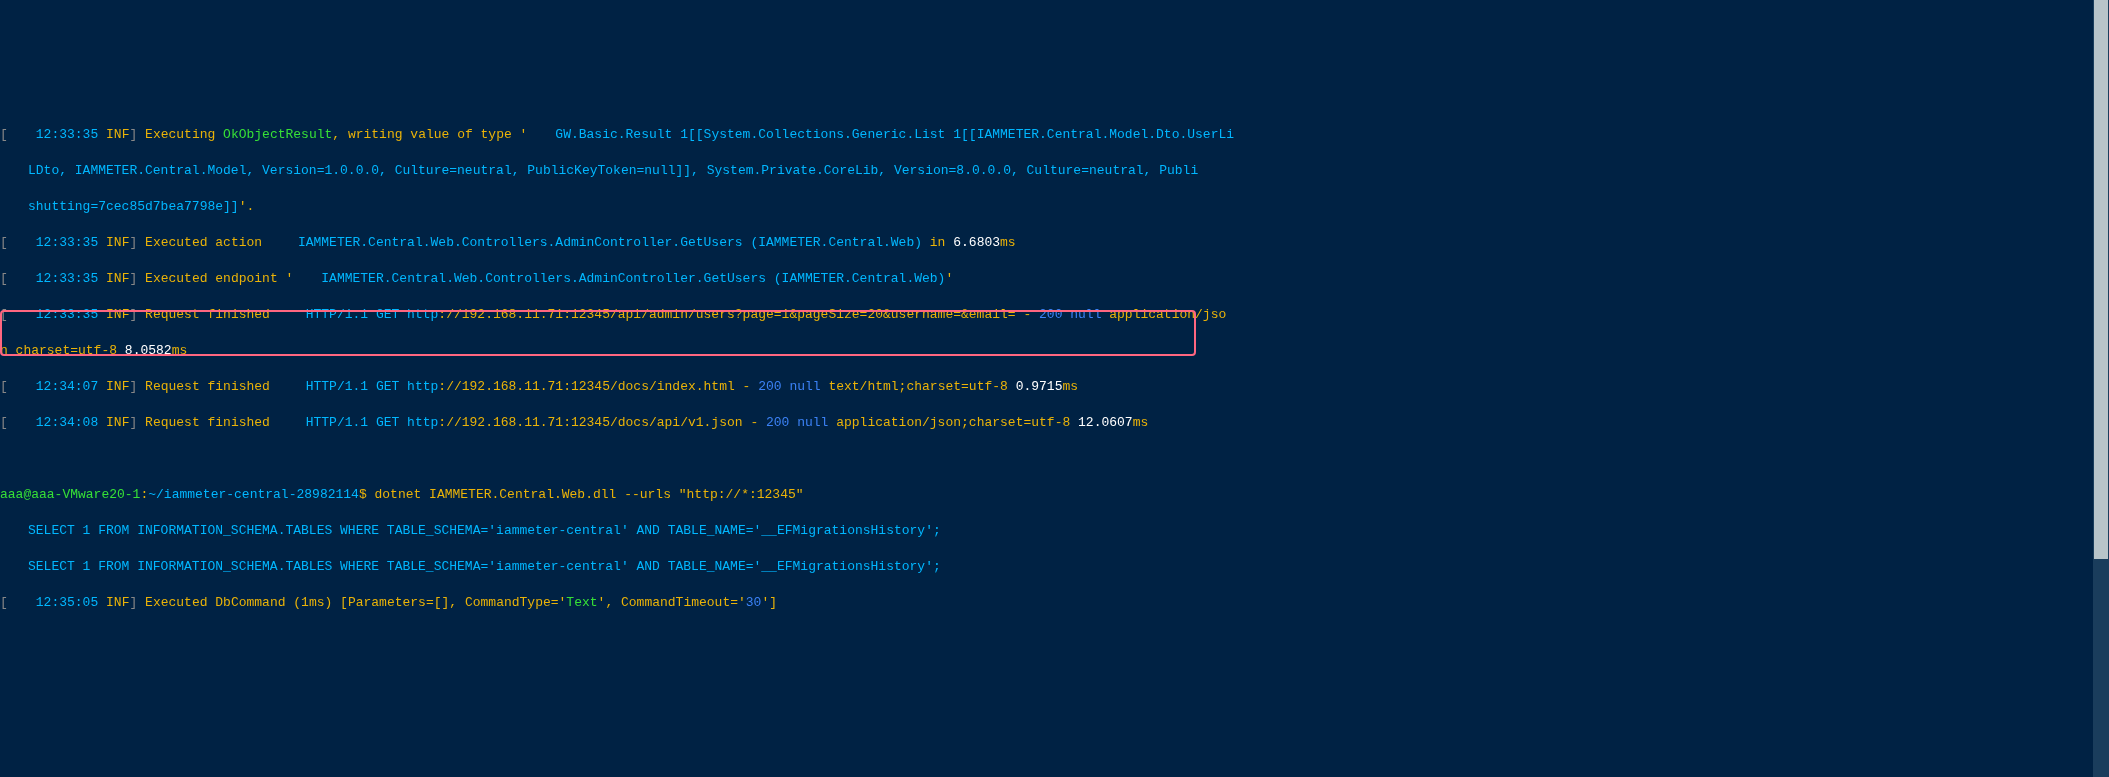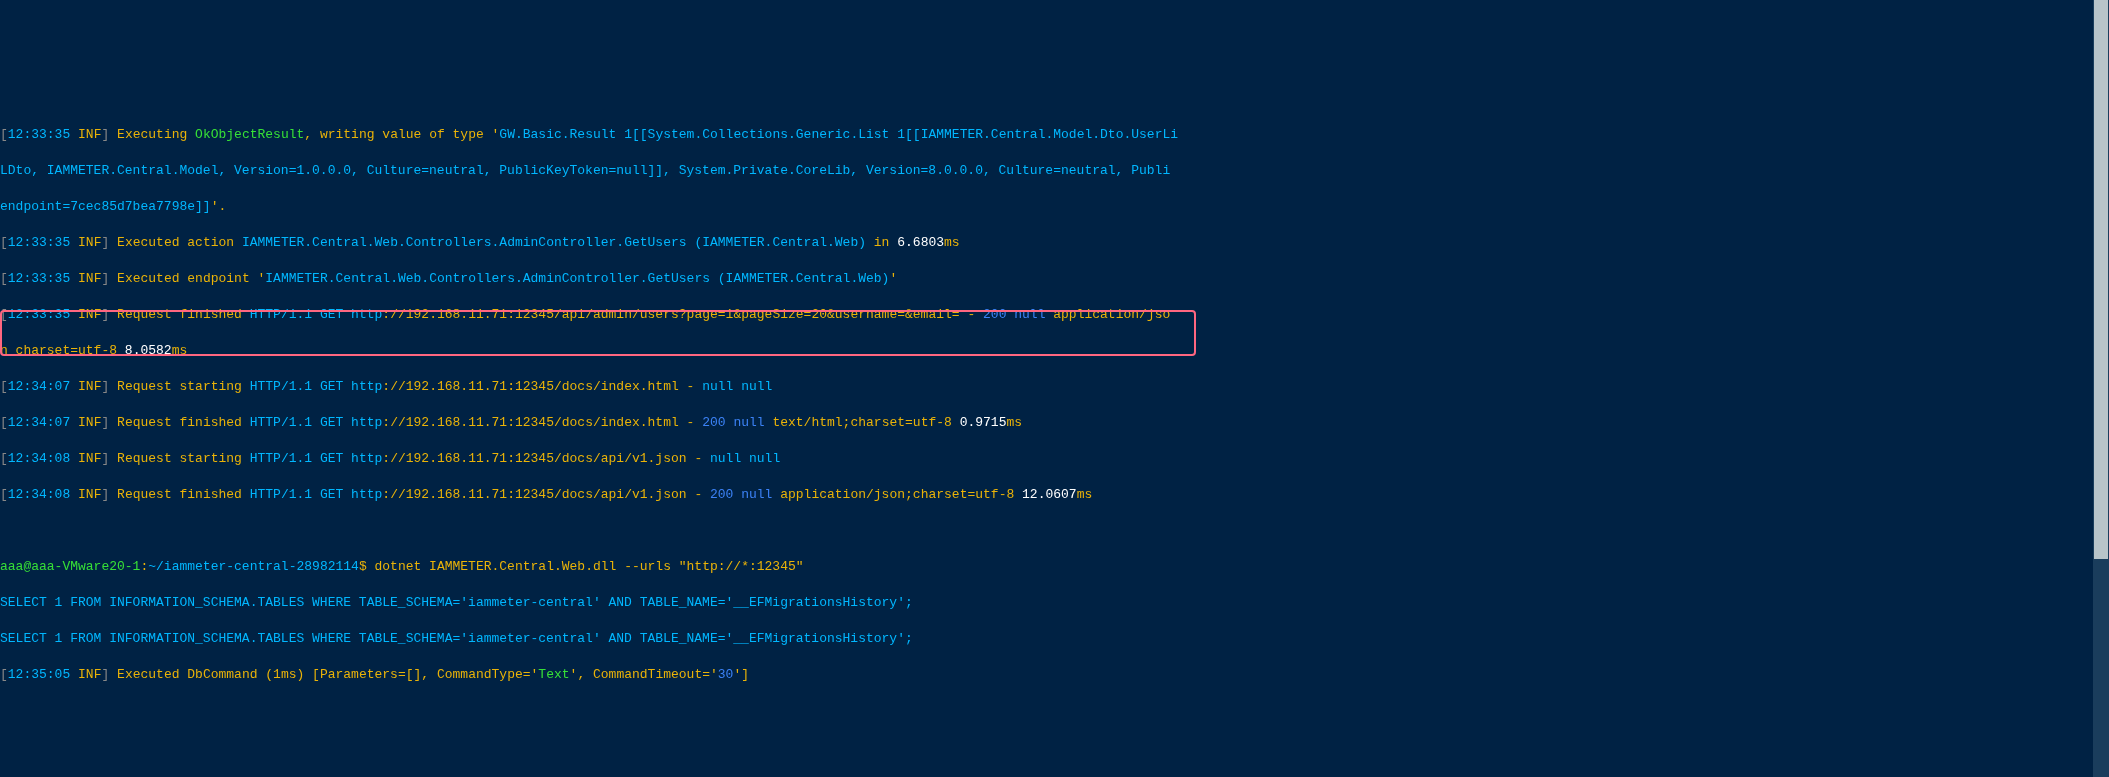--- a/index.html
+++ b/index.html
@@ -13,21 +13,21 @@
     white-space: pre;
     overflow-x: hidden;
   }
   .terminal {
     padding: 0;
     background: #002244;
     position: relative;
   }
   .line { white-space: pre; }
   .white { color: #eab308; }
-  .cyan  { color: #00b7ff; }
+  .cyan  { color: #00b7ff; margin-left: 28px; }
   .green { color: #36e036; }
   .orange{ color: #3b82f6; }
   .num   { color: #ffffff; }
   .gray  { color: #888888; }
   .prompt-user { color: #36e036; }
   .prompt-path { color: #00b7ff; }
   .highlight-box {
     position: absolute;
     border: 2px solid #ff6680;
     border-radius: 4px;
@@ -51,28 +51,26 @@
 </style>
 </head>
 <body>
 
 
 
 <div class="terminal">
 
 <div class="line"><span class="gray">[</span><span class="cyan">12:33:35</span> <span class="white">INF</span><span class="gray">]</span> <span class="white">Executing </span><span class="green">OkObjectResult</span><span class="white">, writing value of type '</span><span class="cyan">GW.Basic.Result 1[[System.Collections.Generic.List 1[[IAMMETER.Central.Model.Dto.UserLi</span></div>
 <div class="line"><span class="cyan">LDto, IAMMETER.Central.Model, Version=1.0.0.0, Culture=neutral, PublicKeyToken=null]], System.Private.CoreLib, Version=8.0.0.0, Culture=neutral, Publi</span></div>
-<div class="line"><span class="cyan">endpoint=7cec85d7bea7798e]]</span><span class="white">'.</span></div>
+<div class="line"><span class="cyan">shutting=7cec85d7bea7798e]]</span><span class="white">'.</span></div>
 <div class="line"><span class="gray">[</span><span class="cyan">12:33:35</span> <span class="white">INF</span><span class="gray">]</span> <span class="white">Executed action </span><span class="cyan">IAMMETER.Central.Web.Controllers.AdminController.GetUsers (IAMMETER.Central.Web)</span><span class="white"> in </span><span class="num">6.6803</span><span class="white">ms</span></div>
 <div class="line"><span class="gray">[</span><span class="cyan">12:33:35</span> <span class="white">INF</span><span class="gray">]</span> <span class="white">Executed endpoint '</span><span class="cyan">IAMMETER.Central.Web.Controllers.AdminController.GetUsers (IAMMETER.Central.Web)</span><span class="white">'</span></div>
 <div class="line"><span class="gray">[</span><span class="cyan">12:33:35</span> <span class="white">INF</span><span class="gray">]</span> <span class="white">Request finished </span><span class="cyan">HTTP/1.1 GET http</span><span class="white">://192.168.11.71:12345/api/admin/users?page=1&amp;pageSize=20&amp;username=&amp;email=</span><span class="white"> - </span><span class="orange">200 null</span><span class="white"> application/jso</span></div>
 <div class="line"><span class="white">n charset=utf-8 </span><span class="num">8.0582</span><span class="white">ms</span></div>
-<div class="line"><span class="gray">[</span><span class="cyan">12:34:07</span> <span class="white">INF</span><span class="gray">]</span> <span class="white">Request starting </span><span class="cyan">HTTP/1.1 GET http</span><span class="white">://192.168.11.71:12345/docs/index.html</span><span class="white"> - </span><span class="cyan">null null</span></div>
 <div class="line"><span class="gray">[</span><span class="cyan">12:34:07</span> <span class="white">INF</span><span class="gray">]</span> <span class="white">Request finished </span><span class="cyan">HTTP/1.1 GET http</span><span class="white">://192.168.11.71:12345/docs/index.html</span><span class="white"> - </span><span class="orange">200 null</span><span class="white"> text/html;charset=utf-8 </span><span class="num">0.9715</span><span class="white">ms</span></div>
-<div class="line"><span class="gray">[</span><span class="cyan">12:34:08</span> <span class="white">INF</span><span class="gray">]</span> <span class="white">Request starting </span><span class="cyan">HTTP/1.1 GET http</span><span class="white">://192.168.11.71:12345/docs/api/v1.json</span><span class="white"> - </span><span class="cyan">null null</span></div>
 <div class="line"><span class="gray">[</span><span class="cyan">12:34:08</span> <span class="white">INF</span><span class="gray">]</span> <span class="white">Request finished </span><span class="cyan">HTTP/1.1 GET http</span><span class="white">://192.168.11.71:12345/docs/api/v1.json</span><span class="white"> - </span><span class="orange">200 null</span><span class="white"> application/json;charset=utf-8 </span><span class="num">12.0607</span><span class="white">ms</span></div>
 <div class="line">&nbsp;</div>
 <div class="line"><span class="prompt-user">aaa@aaa-VMware20-1</span><span class="white">:</span><span class="prompt-path">~/iammeter-central-28982114</span><span class="white">$ </span><span class="white">dotnet IAMMETER.Central.Web.dll --urls "http://*:12345"</span></div>
 <div class="line"><span class="cyan">SELECT 1 FROM INFORMATION_SCHEMA.TABLES WHERE TABLE_SCHEMA='iammeter-central' AND TABLE_NAME='__EFMigrationsHistory';</span></div>
 <div class="line"><span class="cyan">SELECT 1 FROM INFORMATION_SCHEMA.TABLES WHERE TABLE_SCHEMA='iammeter-central' AND TABLE_NAME='__EFMigrationsHistory';</span></div>
 <div class="line"><span class="gray">[</span><span class="cyan">12:35:05</span> <span class="white">INF</span><span class="gray">]</span> <span class="white">Executed DbCommand (1ms) [Parameters=[], CommandType='</span><span class="green">Text</span><span class="white">', CommandTimeout='</span><span class="orange">30</span><span class="white">']</span></div>
 
 
 
 

